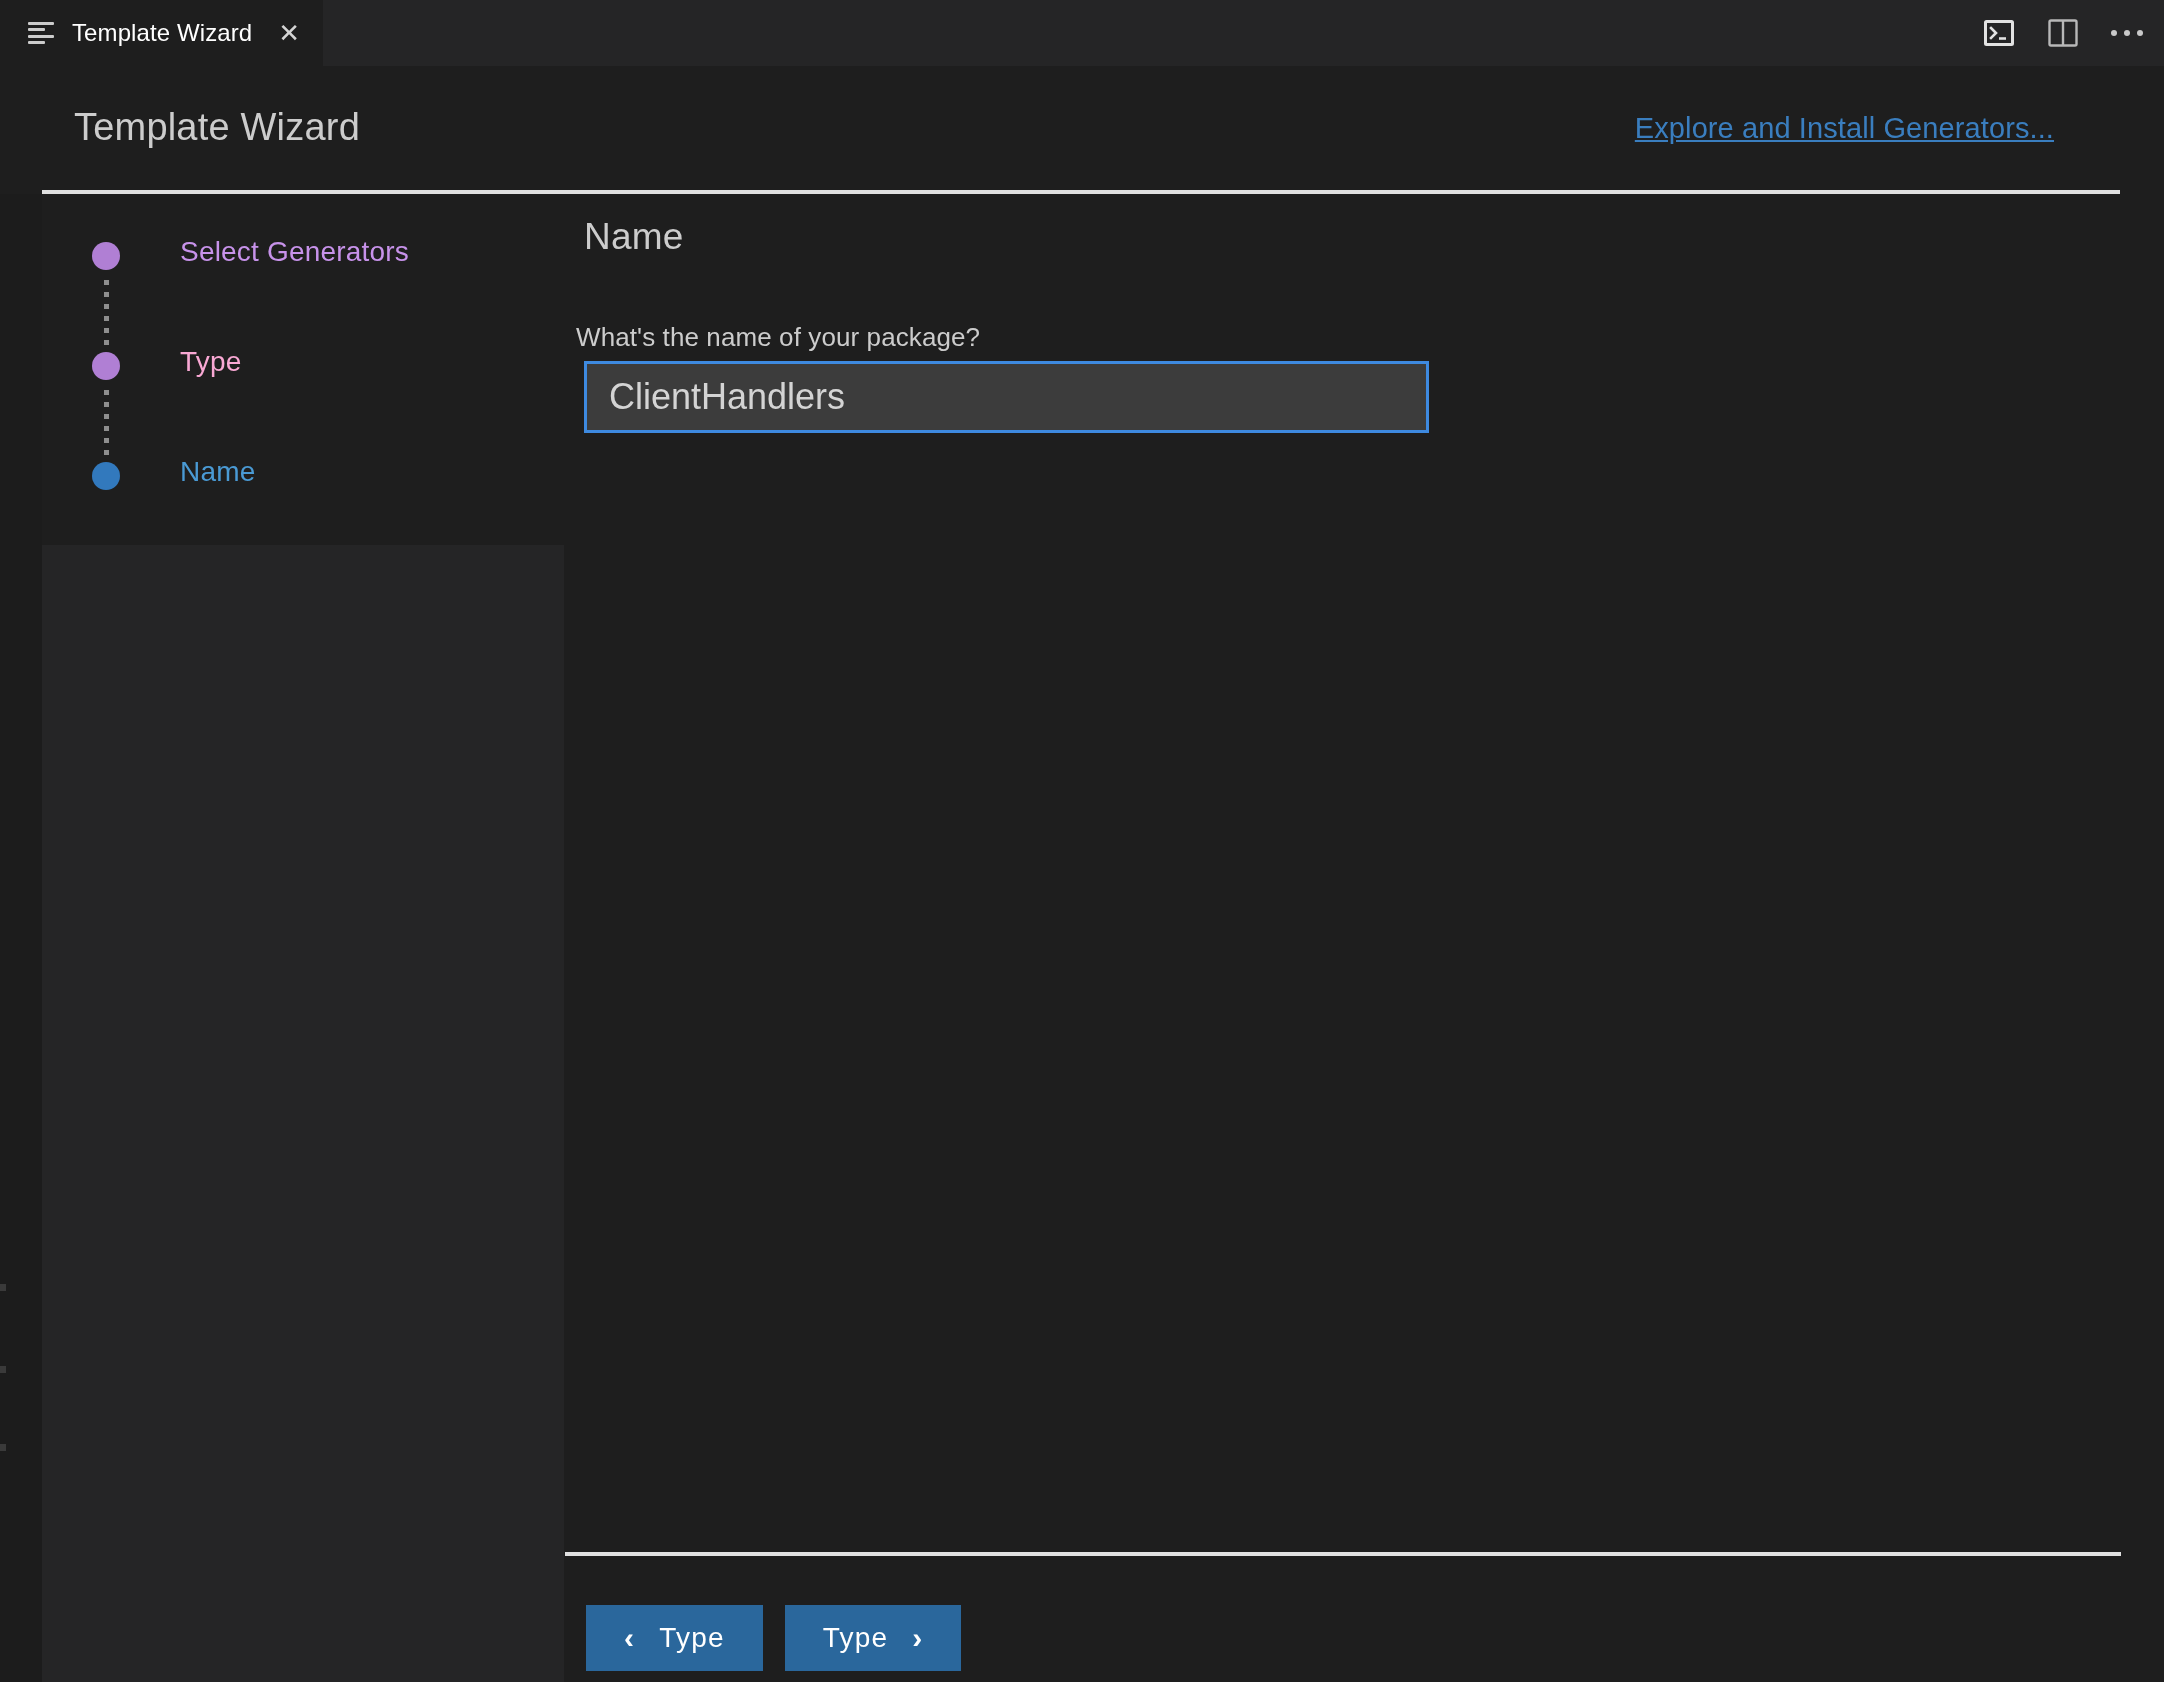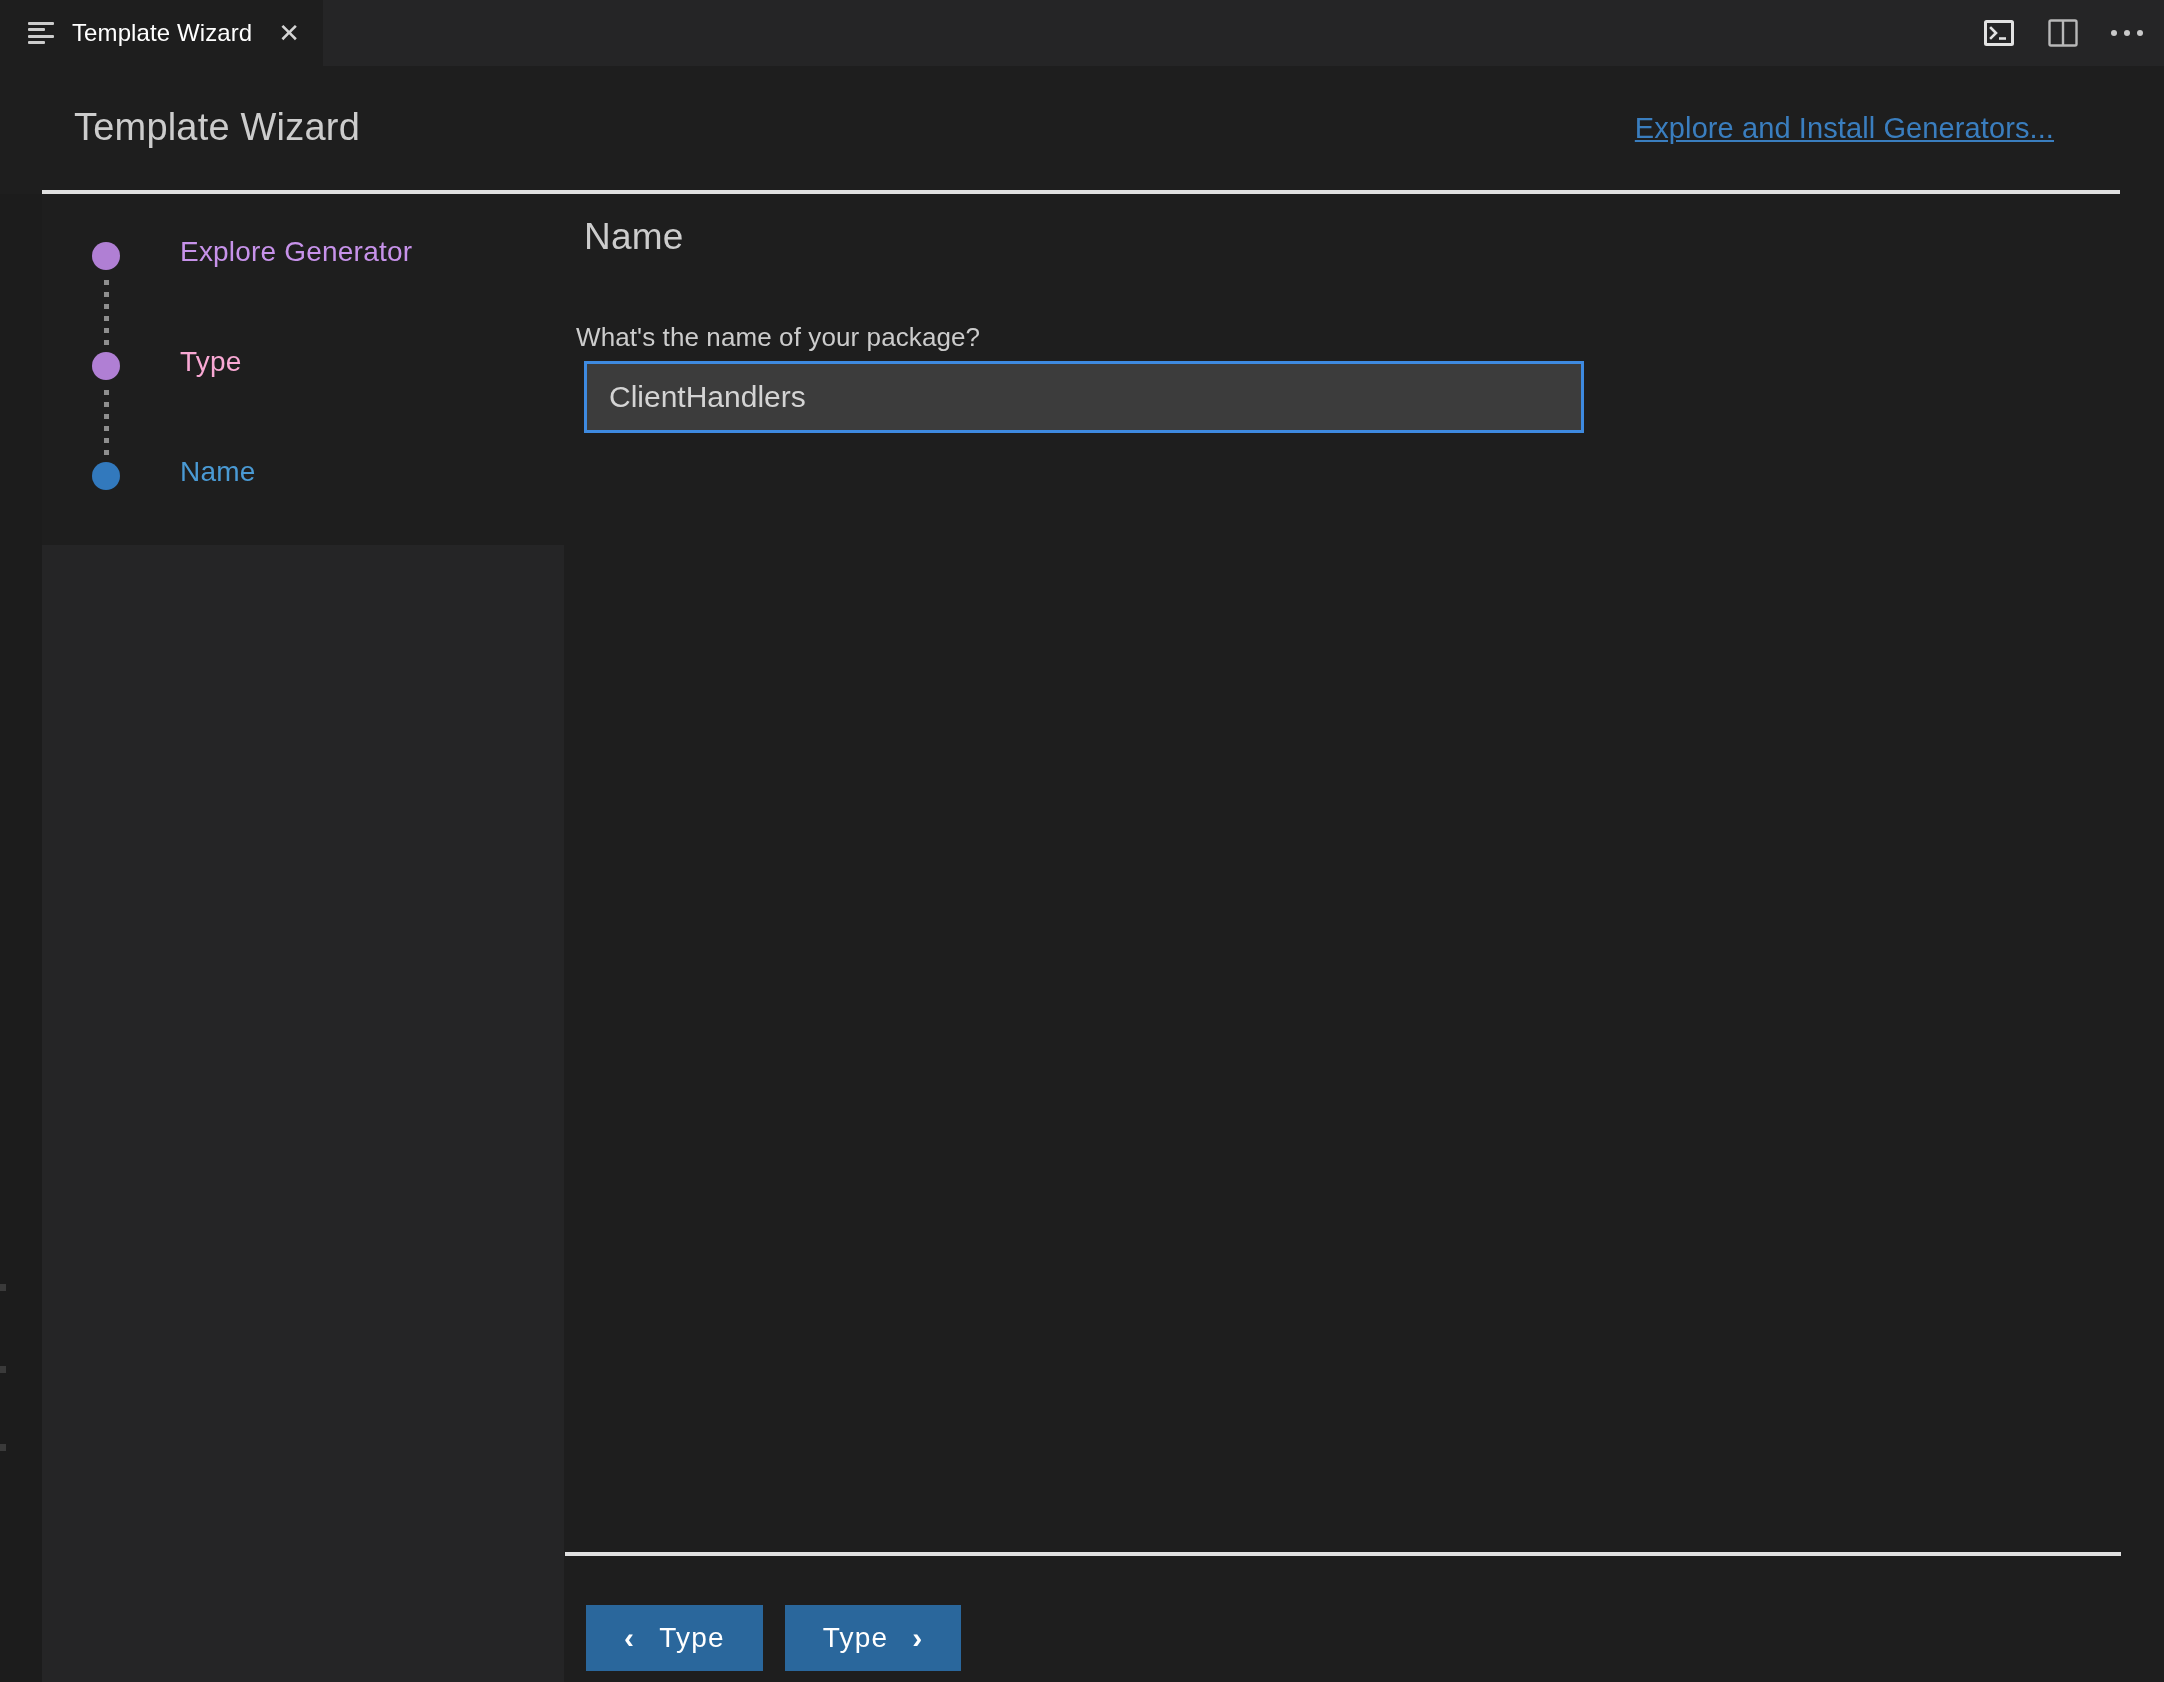--- a/index.html
+++ b/index.html
@@ -102,23 +102,23 @@
   .section-title {
     position:absolute; left:20px; top:22px;
     color:#cccccc; font-size:37px; letter-spacing:.2px;
   }
   .question {
     position:absolute; left:12px; top:128px;
     color:#cccccc; font-size:26px; letter-spacing:.1px;
   }
   .name-input {
     position:absolute; left:20px; top:167px;
-    width:1000px; height:72px;
+    width:845px; height:72px;
     background:#3c3c3c; border:3px solid #3e8ae0;
-    color:#d4d4d4; font-size:30px;
+    color:#d4d4d4; font-size:36px;
     padding:0 22px;
     font-family:"Liberation Sans", sans-serif;
     outline:none;
   }
   .footer-rule {
     position:absolute; left:1px; top:1358px; width:1556px; height:4px;
     background:#e0e0e0;
   }
   .buttons {
     position:absolute; left:22px; top:1411px;
@@ -182,21 +182,21 @@
 <div class="page-header">
   <div class="page-title">Template Wizard</div>
   <a class="header-link" href="#">Explore and Install Generators...</a>
 </div>
 <div class="header-rule"></div>
 
 <div class="steps">
 
   <div class="step">
     <span class="step-dot" style="background:#b07fd4"></span>
-    <span class="step-label" style="color:#c792ea">Explore Generator</span>
+    <span class="step-label" style="color:#c792ea">Select Generators</span>
     <span class="step-connector"></span>
   </div>
 
   <div class="step">
     <span class="step-dot" style="background:#b07fd4"></span>
     <span class="step-label" style="color:#f9a8d4">Type</span>
     <span class="step-connector"></span>
   </div>
 
   <div class="step">

